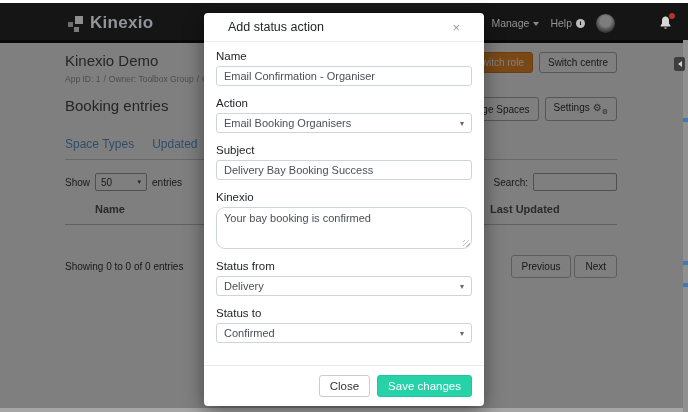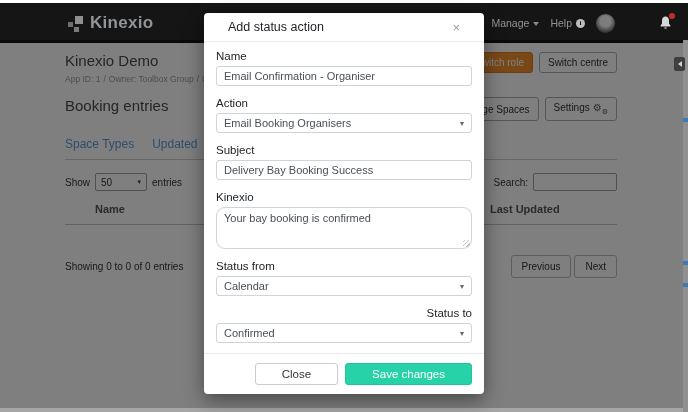--- a/index.html
+++ b/index.html
@@ -80,36 +80,36 @@
   
   .modal { position:absolute; left:204px; top:13px; width:280px; background:#fff; border-radius:4px;
            box-shadow:0 6px 20px rgba(0,0,0,0.45); z-index:10; font-size:12px; color:#212529; }
   .modal-header { display:flex; justify-content:space-between; align-items:center;
                   padding:7px 24px; border-bottom:1px solid #e9ecef;gap:20px; }
   .modal-title { font-size:12.5px; color:#212529; }
   .modal-close { border:none; background:none; color:#9a9a9a; font-size:13px; line-height:13px;
                  cursor:pointer; font-family:inherit; }
   .modal-body { padding:8px 12px 10px 12px; }
   .m-group { margin-bottom:11px; }
-  .m-group:last-child { margin-bottom:0;text-align:right; }
+  .m-group:last-child { margin-bottom:12px; }
   .m-label { display:block; font-size:11.5px; line-height:12px; margin-bottom:4px; color:#212529; }
   .m-input { width:100%; height:20px; border:1px solid #ced4da; border-radius:3px; padding:0 7px;
              font-size:11px; color:#495057; font-family:inherit; background:#fff; }
   .m-select { display:flex; align-items:center; justify-content:space-between; width:100%; height:20px;
               border:1px solid #ced4da; border-radius:3px; padding:0 7px; font-size:11px; color:#495057;
               background:#fff; cursor:pointer; }
   .m-select .scaret { font-size:8px; color:#666; }
   .m-textarea-wrap { position:relative; }
   .m-textarea { width:100%; height:42px; border:1px solid #ced4da; border-radius:9px; padding:4px 7px;
                 font-size:11px; color:#495057; font-family:inherit; resize:none; display:block; }
   .grip { position:absolute; right:2px; bottom:2px; width:7px; height:7px;
           background:repeating-linear-gradient(-45deg, transparent 0 2px, #c2c2c2 2px 3px); }
   .modal-footer { display:flex; justify-content:flex-end; gap:7px; padding:9px 12px;
                   border-top:1px solid #e9ecef; }
-  .mbtn { font-size:11.5px; padding:4px 26px; border-radius:3px; cursor:pointer; font-family:inherit; }
+  .mbtn { font-size:11.5px; padding:4px 10px; border-radius:3px; cursor:pointer; font-family:inherit; }
   .mbtn-close { background:#fff; border:1px solid #ccc; color:#333; }
   .mbtn-save { background:#28d2a9; border:1px solid #22c49c; color:#fff; }
 </style>
 </head>
 <body>
 
 <div class="screen">
 
   <header>
     <div class="brand">
@@ -240,21 +240,21 @@
       <div class="m-group">
         <label class="m-label">Kinexio</label>
         <div class="m-textarea-wrap">
           <textarea class="m-textarea" style="">Your bay booking is confirmed</textarea>
           <span class="grip"></span>
         </div>
       </div>
       <div class="m-group">
         <label class="m-label">Status from</label>
         <div class="m-select">
-          <span>Calendar</span>
+          <span>Delivery</span>
           <span class="scaret">▾</span>
         </div>
       </div>
       <div class="m-group">
         <label class="m-label">Status to</label>
         <div class="m-select">
           <span>Confirmed</span>
           <span class="scaret">▾</span>
         </div>
       </div>

